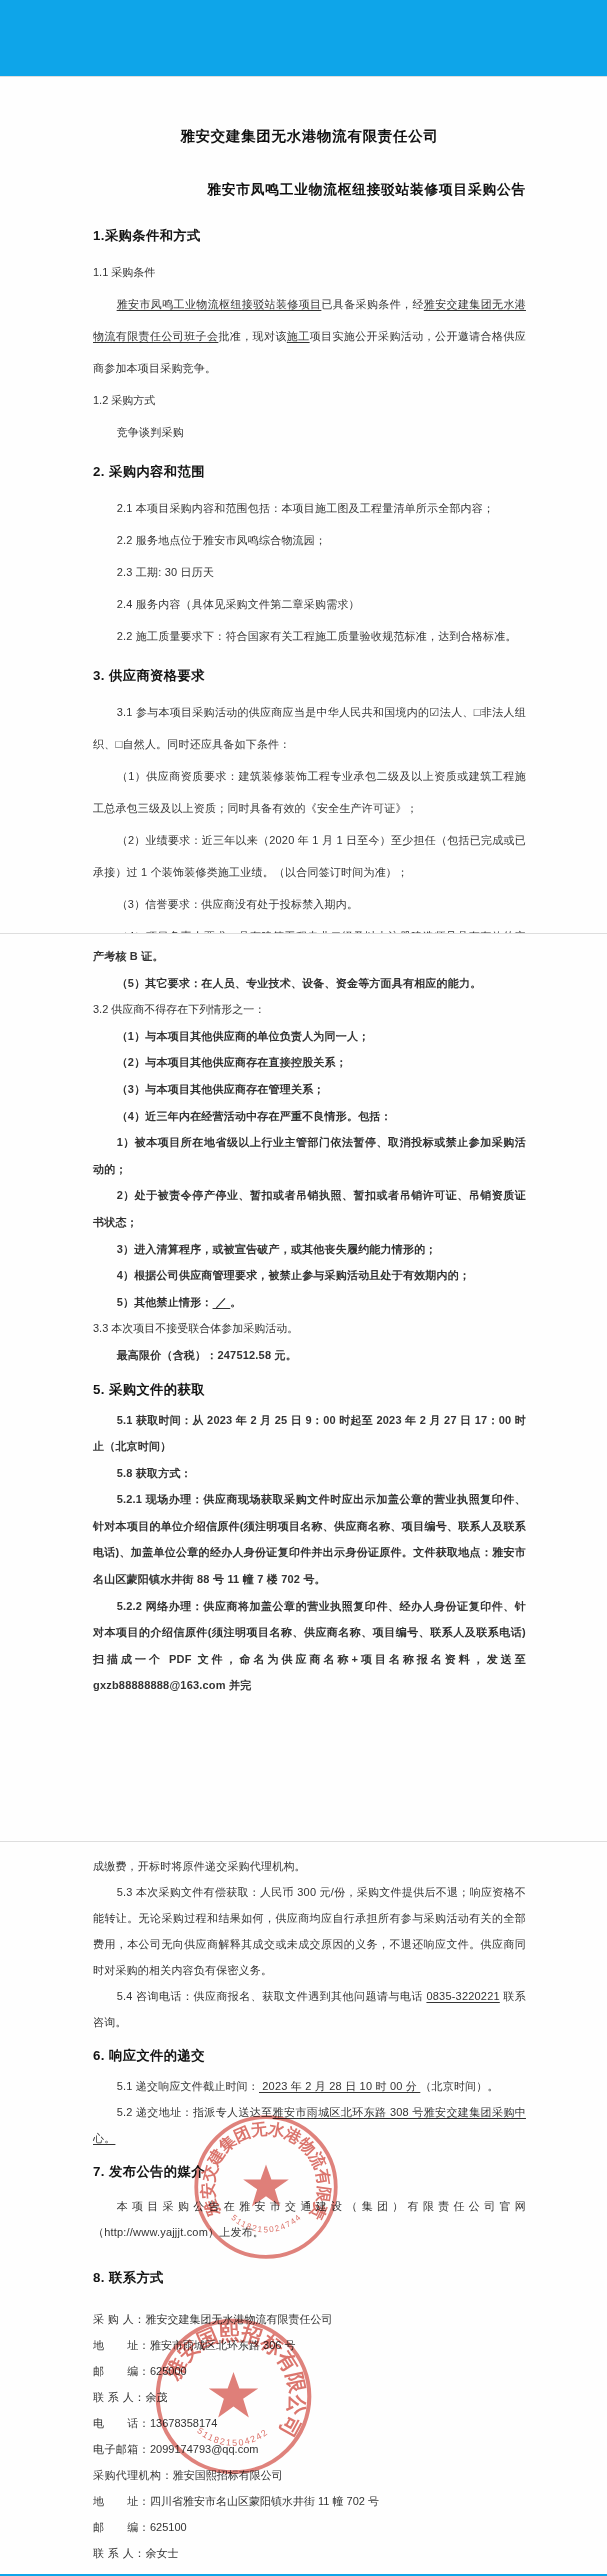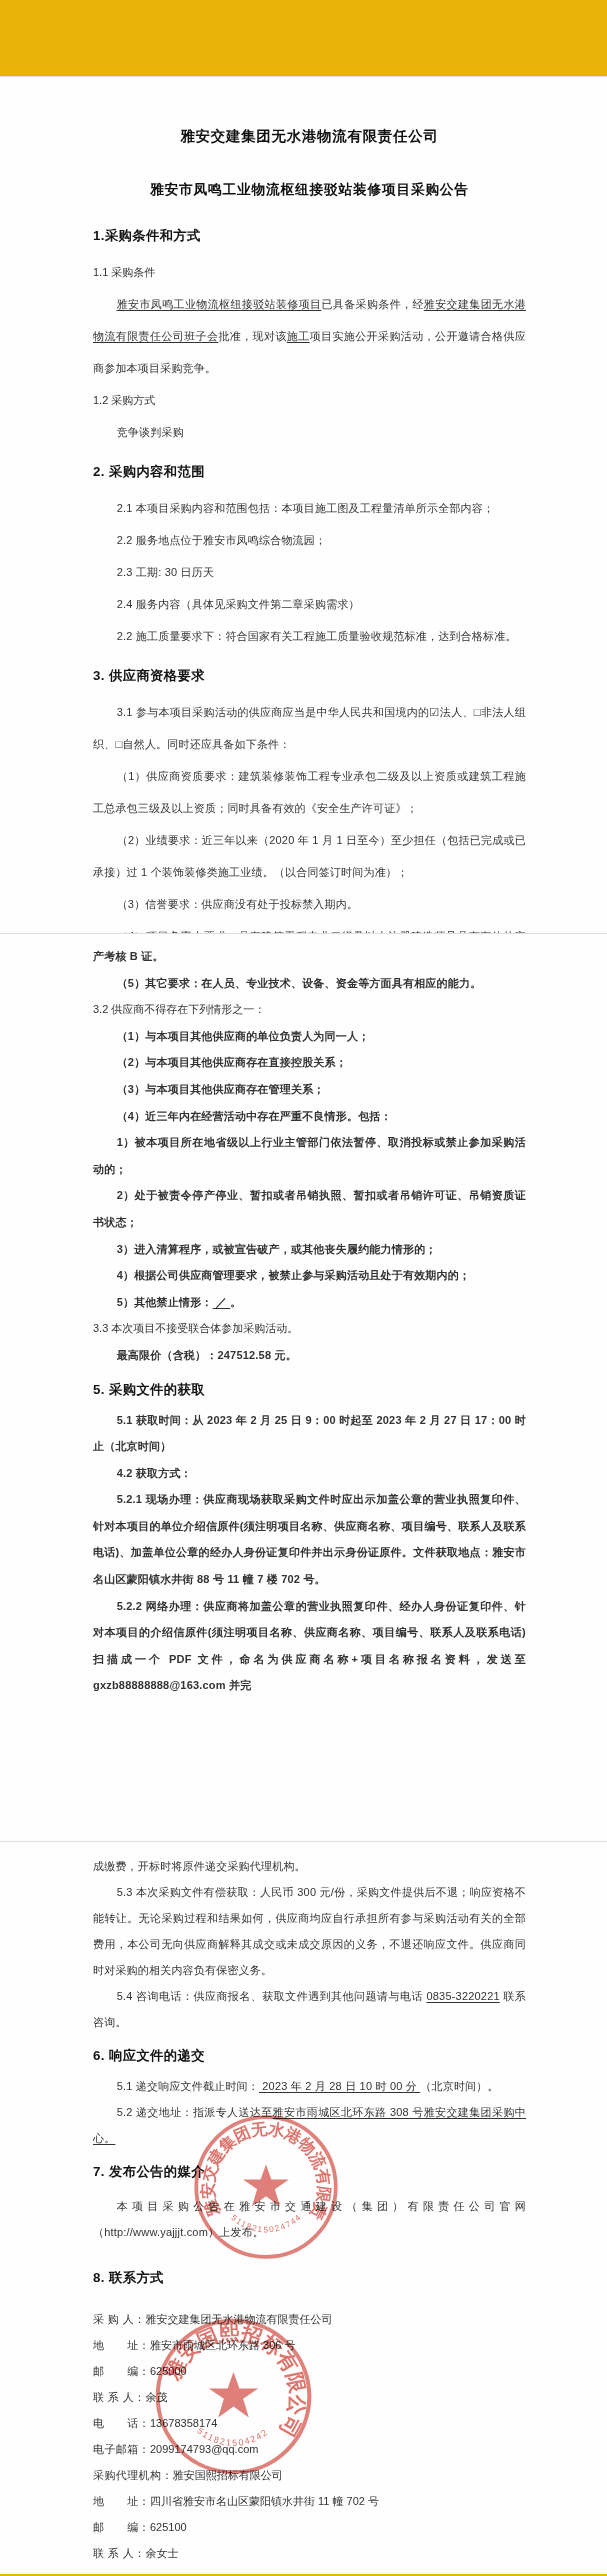--- a/index.html
+++ b/index.html
@@ -1,21 +1,21 @@
 <!DOCTYPE html>
 <html style="font-size:12px"><head>
 <meta charset="utf-8">
 <style>
   html,body{margin:0;padding:0;background:#ffffff;}
   .canvas{
     position:relative;
     width:608px;
     height:2576px;
     margin:0 auto;
-    background:#eab308;
+    background:#0ea5e9;
     font-family:"Liberation Sans","DejaVu Sans",sans-serif;
     color:#2f2f2f;
     overflow:hidden;
   }
   .pg{
     position:relative;
     background:#fefefe;
     border-top:0.8px solid #dedede;
     box-sizing:border-box;
     overflow:hidden;
@@ -23,21 +23,21 @@
   .pg1{height:857px;padding:30px 82px 0 93px;margin-top:76px;}
   .pg2{height:908px;padding:9px 82px 0 93px;}
   .pg3{height:733px;padding:10.6px 82px 0 93px;}
 
   p{margin:0;}
   .t1{
     font-size:14.4px;font-weight:700;color:#111;text-align:center;
     letter-spacing:0.8px;line-height:23px;margin:18px 0 30px;
   }
   .t2{
-    font-size:13.7px;font-weight:700;color:#111;text-align:center;
+    font-size:13.7px;font-weight:700;color:#111;text-align:right;
     letter-spacing:0.8px;line-height:23px;margin:0 0 23px;
   }
   .h{
     font-size:13.3px;font-weight:700;color:#141414;
     line-height:23px;margin:12px 0 9px;letter-spacing:0.4px;
   }
   .pg2 .h,.pg3 .h{margin:9px 0 6px;}
   .body{
     font-size:11px;color:#333;line-height:32px;
     text-align:justify;letter-spacing:0.2px;
@@ -100,21 +100,21 @@
     <p class="body ind">2）处于被责令停产停业、暂扣或者吊销执照、暂扣或者吊销许可证、吊销资质证书状态；</p>
     <p class="body ind">3）进入清算程序，或被宣告破产，或其他丧失履约能力情形的；</p>
     <p class="body ind">4）根据公司供应商管理要求，被禁止参与采购活动且处于有效期内的；</p>
     <p class="body ind"><span>5）其他禁止情形：</span><span class="u">  ／  </span><span>。</span></p>
     <p class="sub" style="line-height:26.6px">3.3 本次项目不接受联合体参加采购活动。</p>
 
     <p class="body ind">最高限价（含税）：247512.58 元。</p>
 
     <p class="h">5. 采购文件的获取</p>
     <p class="body ind">5.1 获取时间：从 2023 年 2 月 25 日 9：00 时起至 2023 年 2 月 27 日 17：00 时止（北京时间）</p>
-    <p class="body ind">4.2  获取方式：</p>
+    <p class="body ind">5.8  获取方式：</p>
     <p class="body ind">5.2.1 现场办理：供应商现场获取采购文件时应出示加盖公章的营业执照复印件、针对本项目的单位介绍信原件(须注明项目名称、供应商名称、项目编号、联系人及联系电话)、加盖单位公章的经办人身份证复印件并出示身份证原件。文件获取地点：雅安市名山区蒙阳镇水井街 88 号 11 幢 7 楼 702 号。</p>
     <p class="body ind">5.2.2 网络办理：供应商将加盖公章的营业执照复印件、经办人身份证复印件、针对本项目的介绍信原件(须注明项目名称、供应商名称、项目编号、联系人及联系电话)扫描成一个 PDF 文件，命名为供应商名称+项目名称报名资料，发送至 gxzb88888888@163.com 并完</p>
   </section>
 
   <section class="pg pg3">
     <p class="body">成缴费，开标时将原件递交采购代理机构。</p>
     <p class="body ind">5.3 本次采购文件有偿获取：人民币 300 元/份，采购文件提供后不退；响应资格不能转让。无论采购过程和结果如何，供应商均应自行承担所有参与采购活动有关的全部费用，本公司无向供应商解释其成交或未成交原因的义务，不退还响应文件。供应商同时对采购的相关内容负有保密义务。</p>
     <p class="body ind"><span>5.4 咨询电话：供应商报名、获取文件遇到其他问题请与电话 </span><span class="u">0835-3220221</span><span> 联系咨询。</span></p>
 
     <p class="h">6.  响应文件的递交</p>

